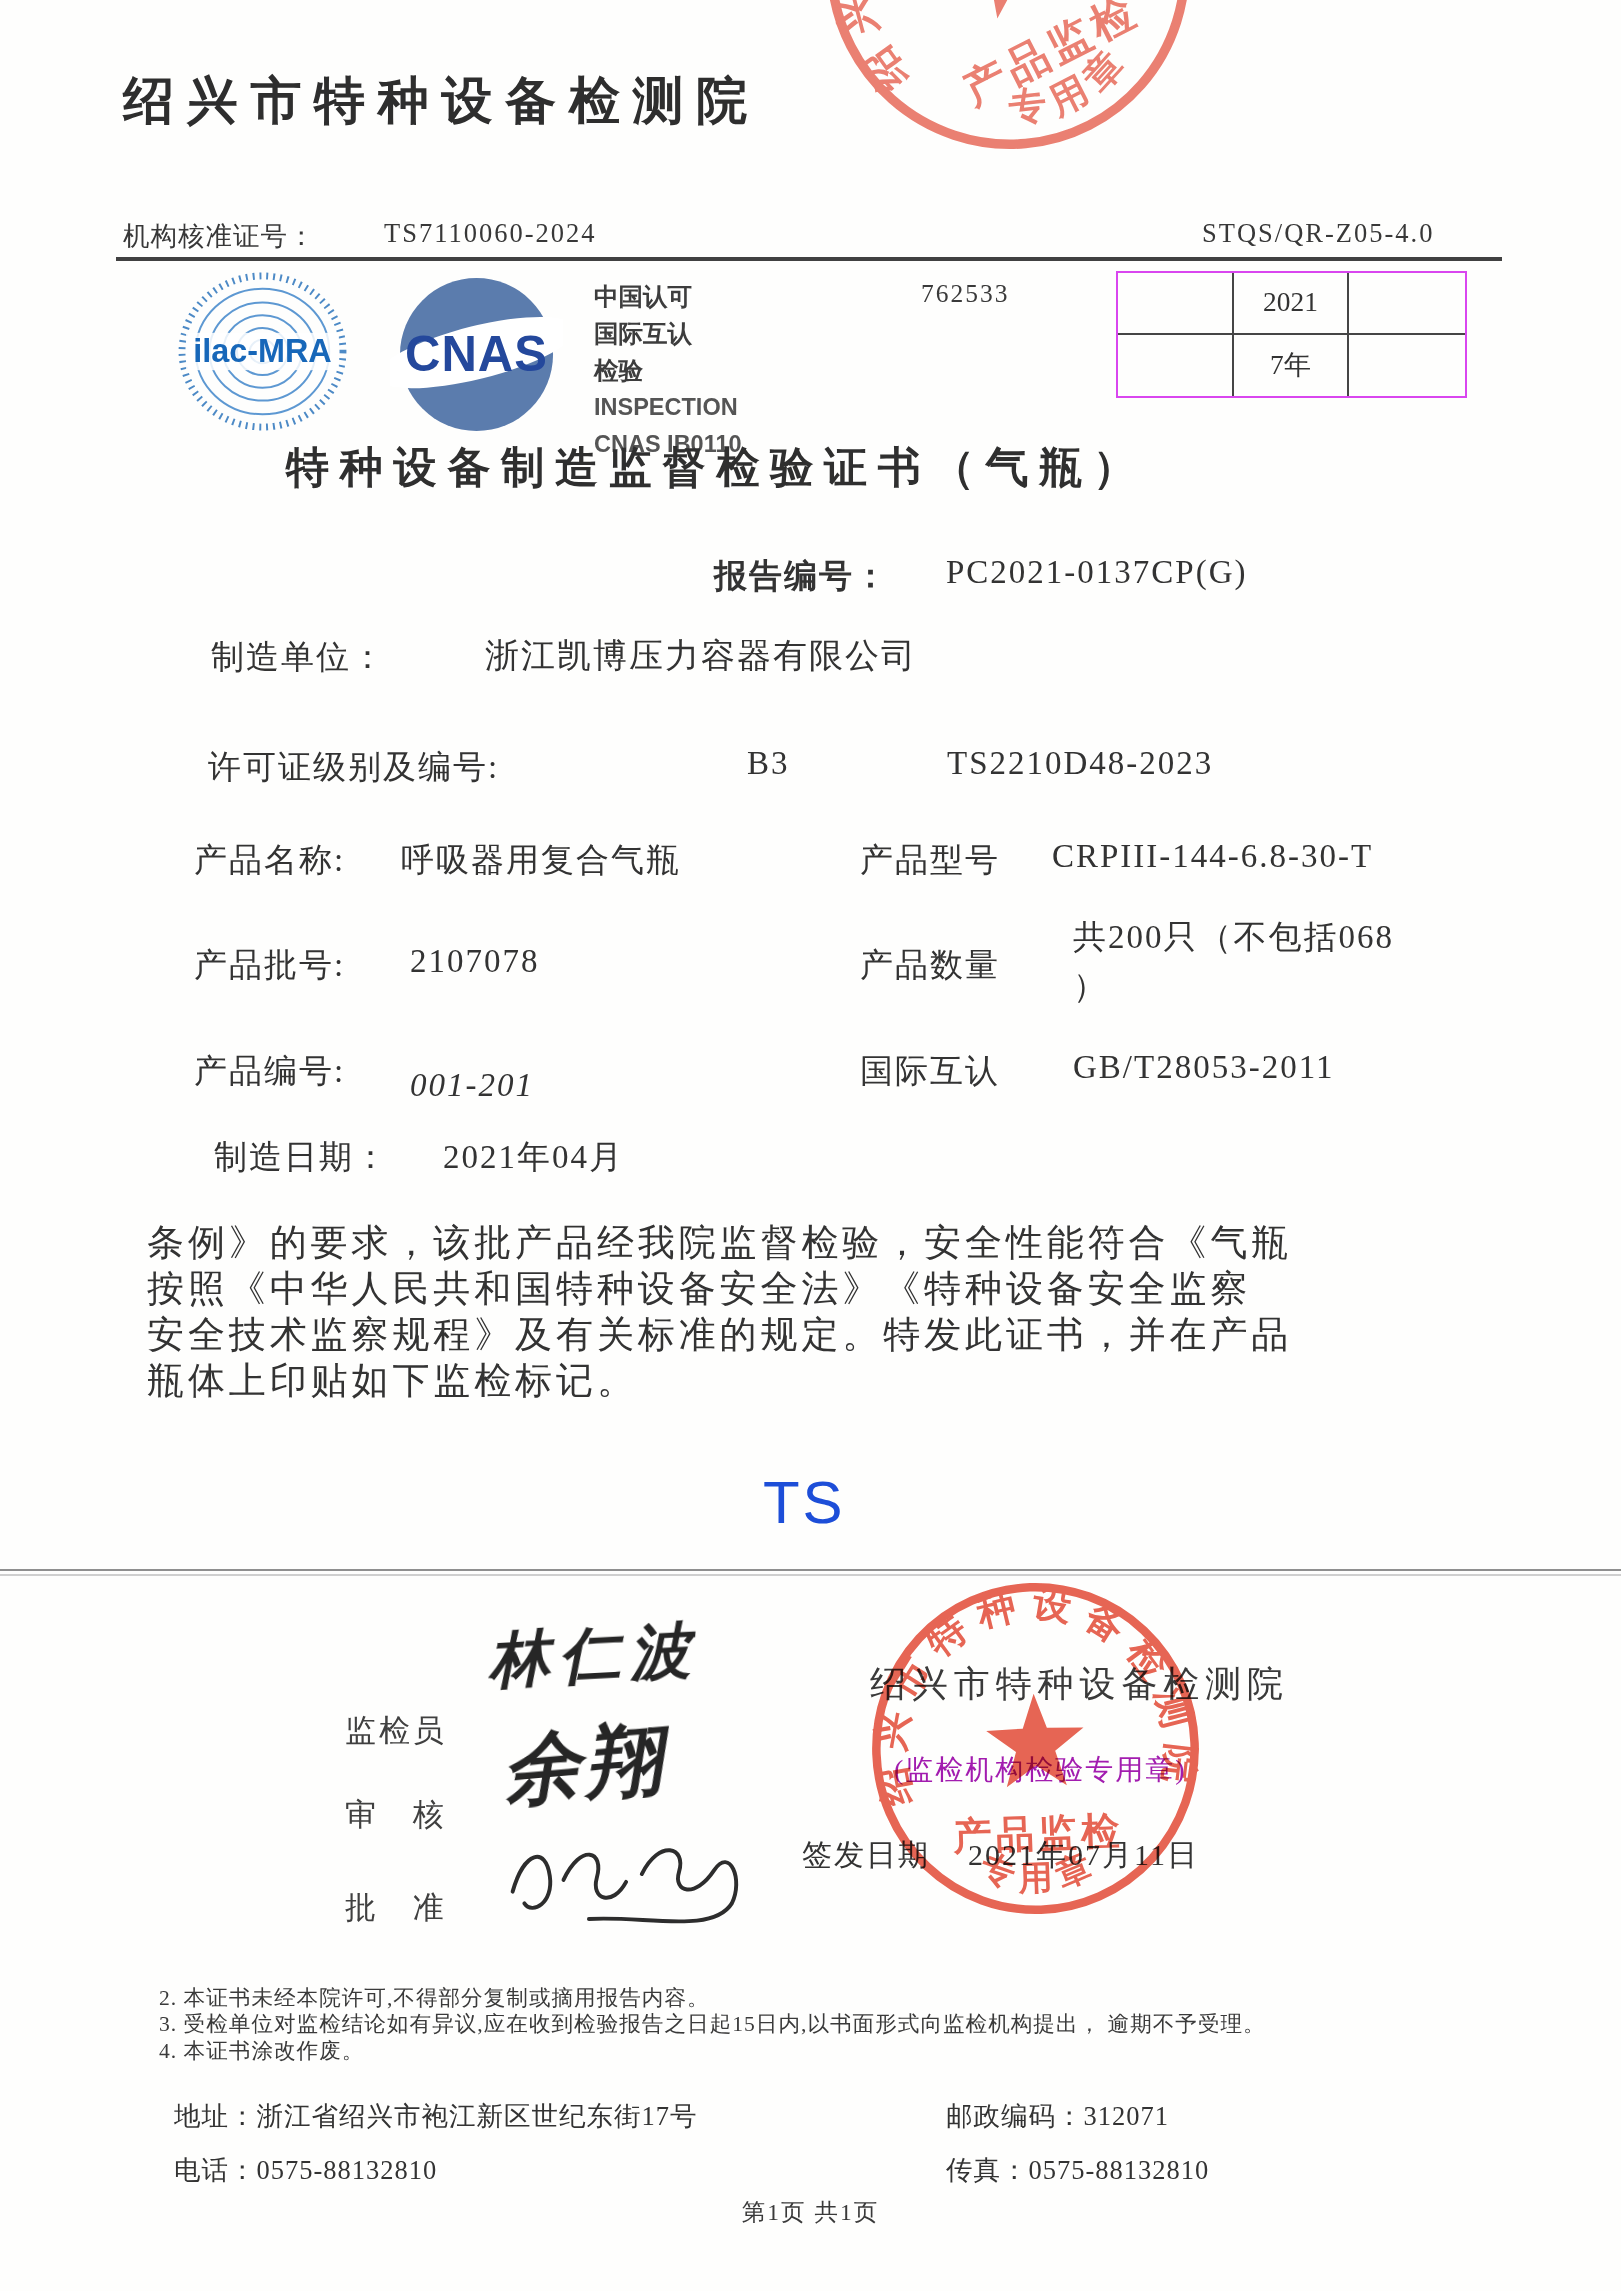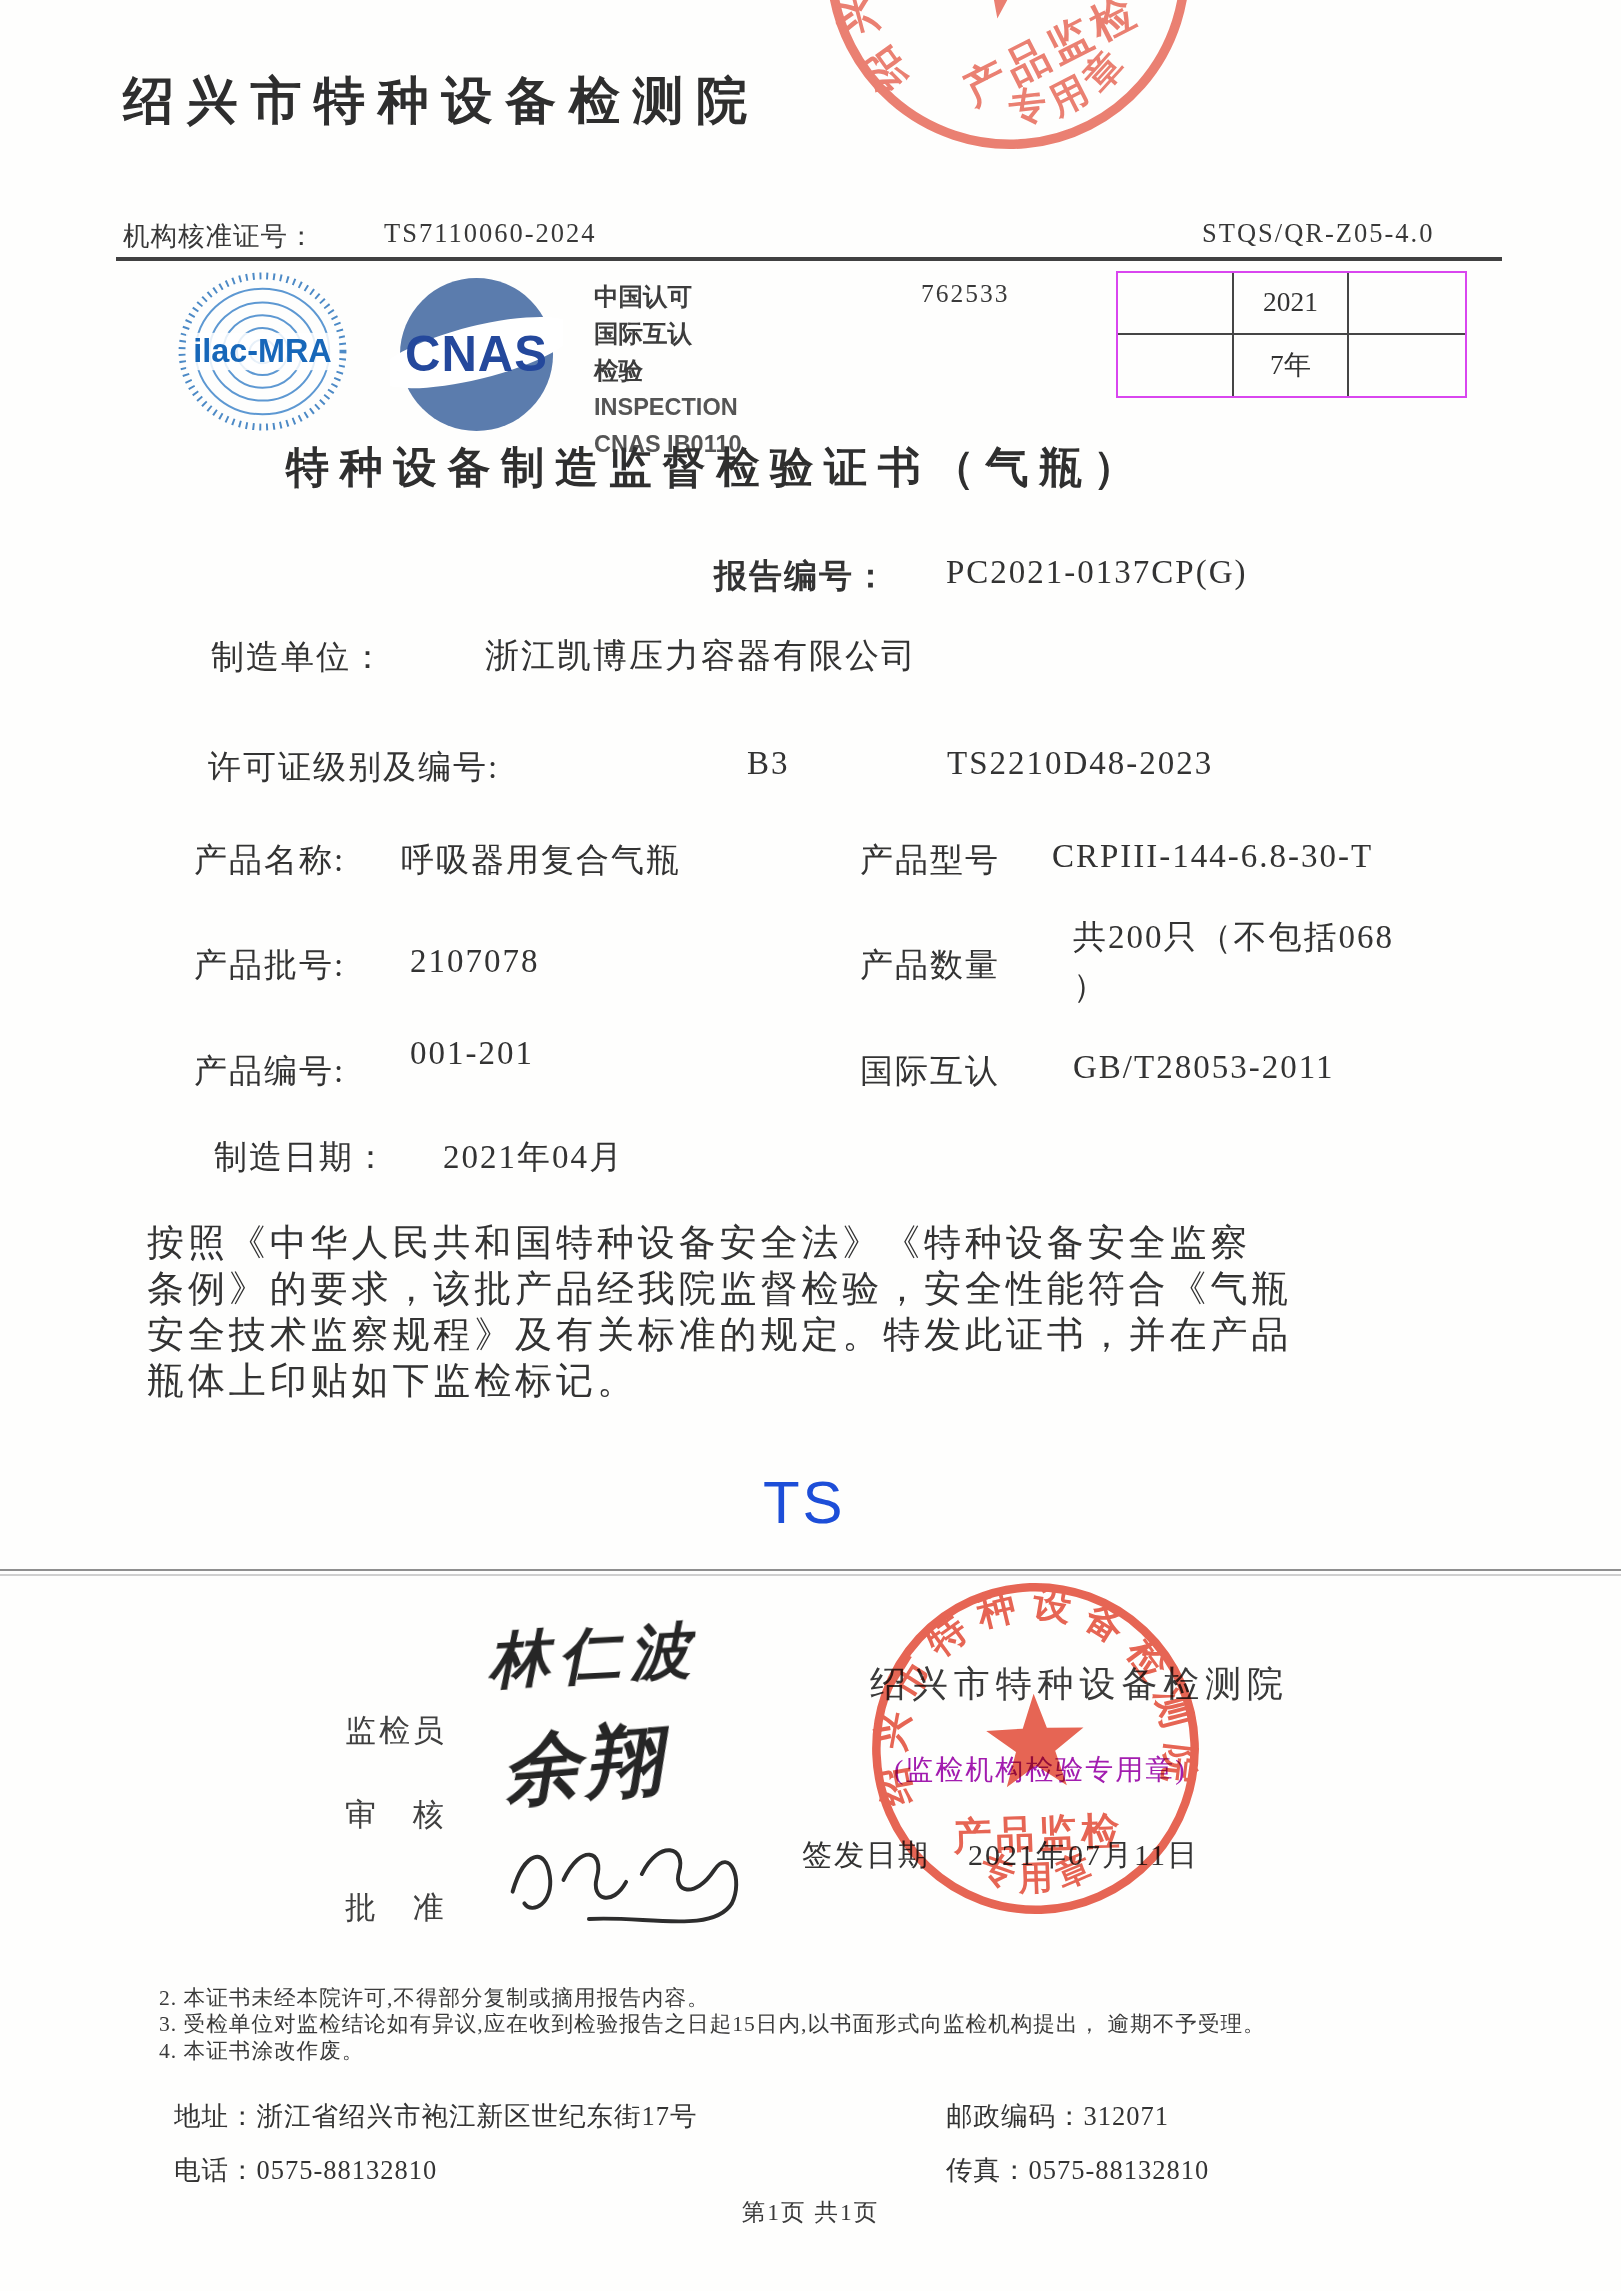--- a/index.html
+++ b/index.html
@@ -122,30 +122,30 @@
   <div class="abs field" style="left:860px;top:838px;">产品型号</div>
   <div class="abs value" style="left:1052px;top:838px;">CRPIII-144-6.8-30-T</div>
 
   <div class="abs field" style="left:194px;top:943px;">产品批号:</div>
   <div class="abs value" style="left:410px;top:943px;">2107078</div>
   <div class="abs field" style="left:860px;top:943px;">产品数量</div>
   <div class="abs value" style="left:1073px;top:915px;">共200只（不包括068</div>
   <div class="abs value" style="left:1073px;top:964px;">）</div>
 
   <div class="abs field" style="left:194px;top:1049px;">产品编号:</div>
-  <div class="abs value" style="left:410px;top:1035px;">001-201</div>
+  <div class="abs value" style="left:410px;top:1067px;font-style:italic;">001-201</div>
   <div class="abs field" style="left:860px;top:1049px;">国际互认</div>
   <div class="abs value" style="left:1073px;top:1049px;">GB/T28053-2011</div>
 
   <div class="abs field" style="left:214px;top:1135px;">制造日期：</div>
   <div class="abs value" style="left:443px;top:1135px;">2021年04月</div>
 
   <div class="abs" style="left:147px;top:1220px;">
+    <div class="statement">条例》的要求，该批产品经我院监督检验，安全性能符合《气瓶</div>
     <div class="statement">按照《中华人民共和国特种设备安全法》《特种设备安全监察</div>
-    <div class="statement">条例》的要求，该批产品经我院监督检验，安全性能符合《气瓶</div>
     <div class="statement">安全技术监察规程》及有关标准的规定。特发此证书，并在产品</div>
     <div class="statement">瓶体上印贴如下监检标记。</div>
   </div>
 
   <div class="abs ts" style="left:763px;top:1468px;">TS</div>
 
   <div class="abs divider2" style="left:0px;top:1569px;width:1621px;"></div>
 
   <div class="abs sig-label" style="left:345px;top:1663px;">监检员</div>
   <div class="abs handwrite" style="left:488px;top:1615px;font-size:61px;letter-spacing:9.8px;transform:rotate(-3deg);">林仁波</div>

